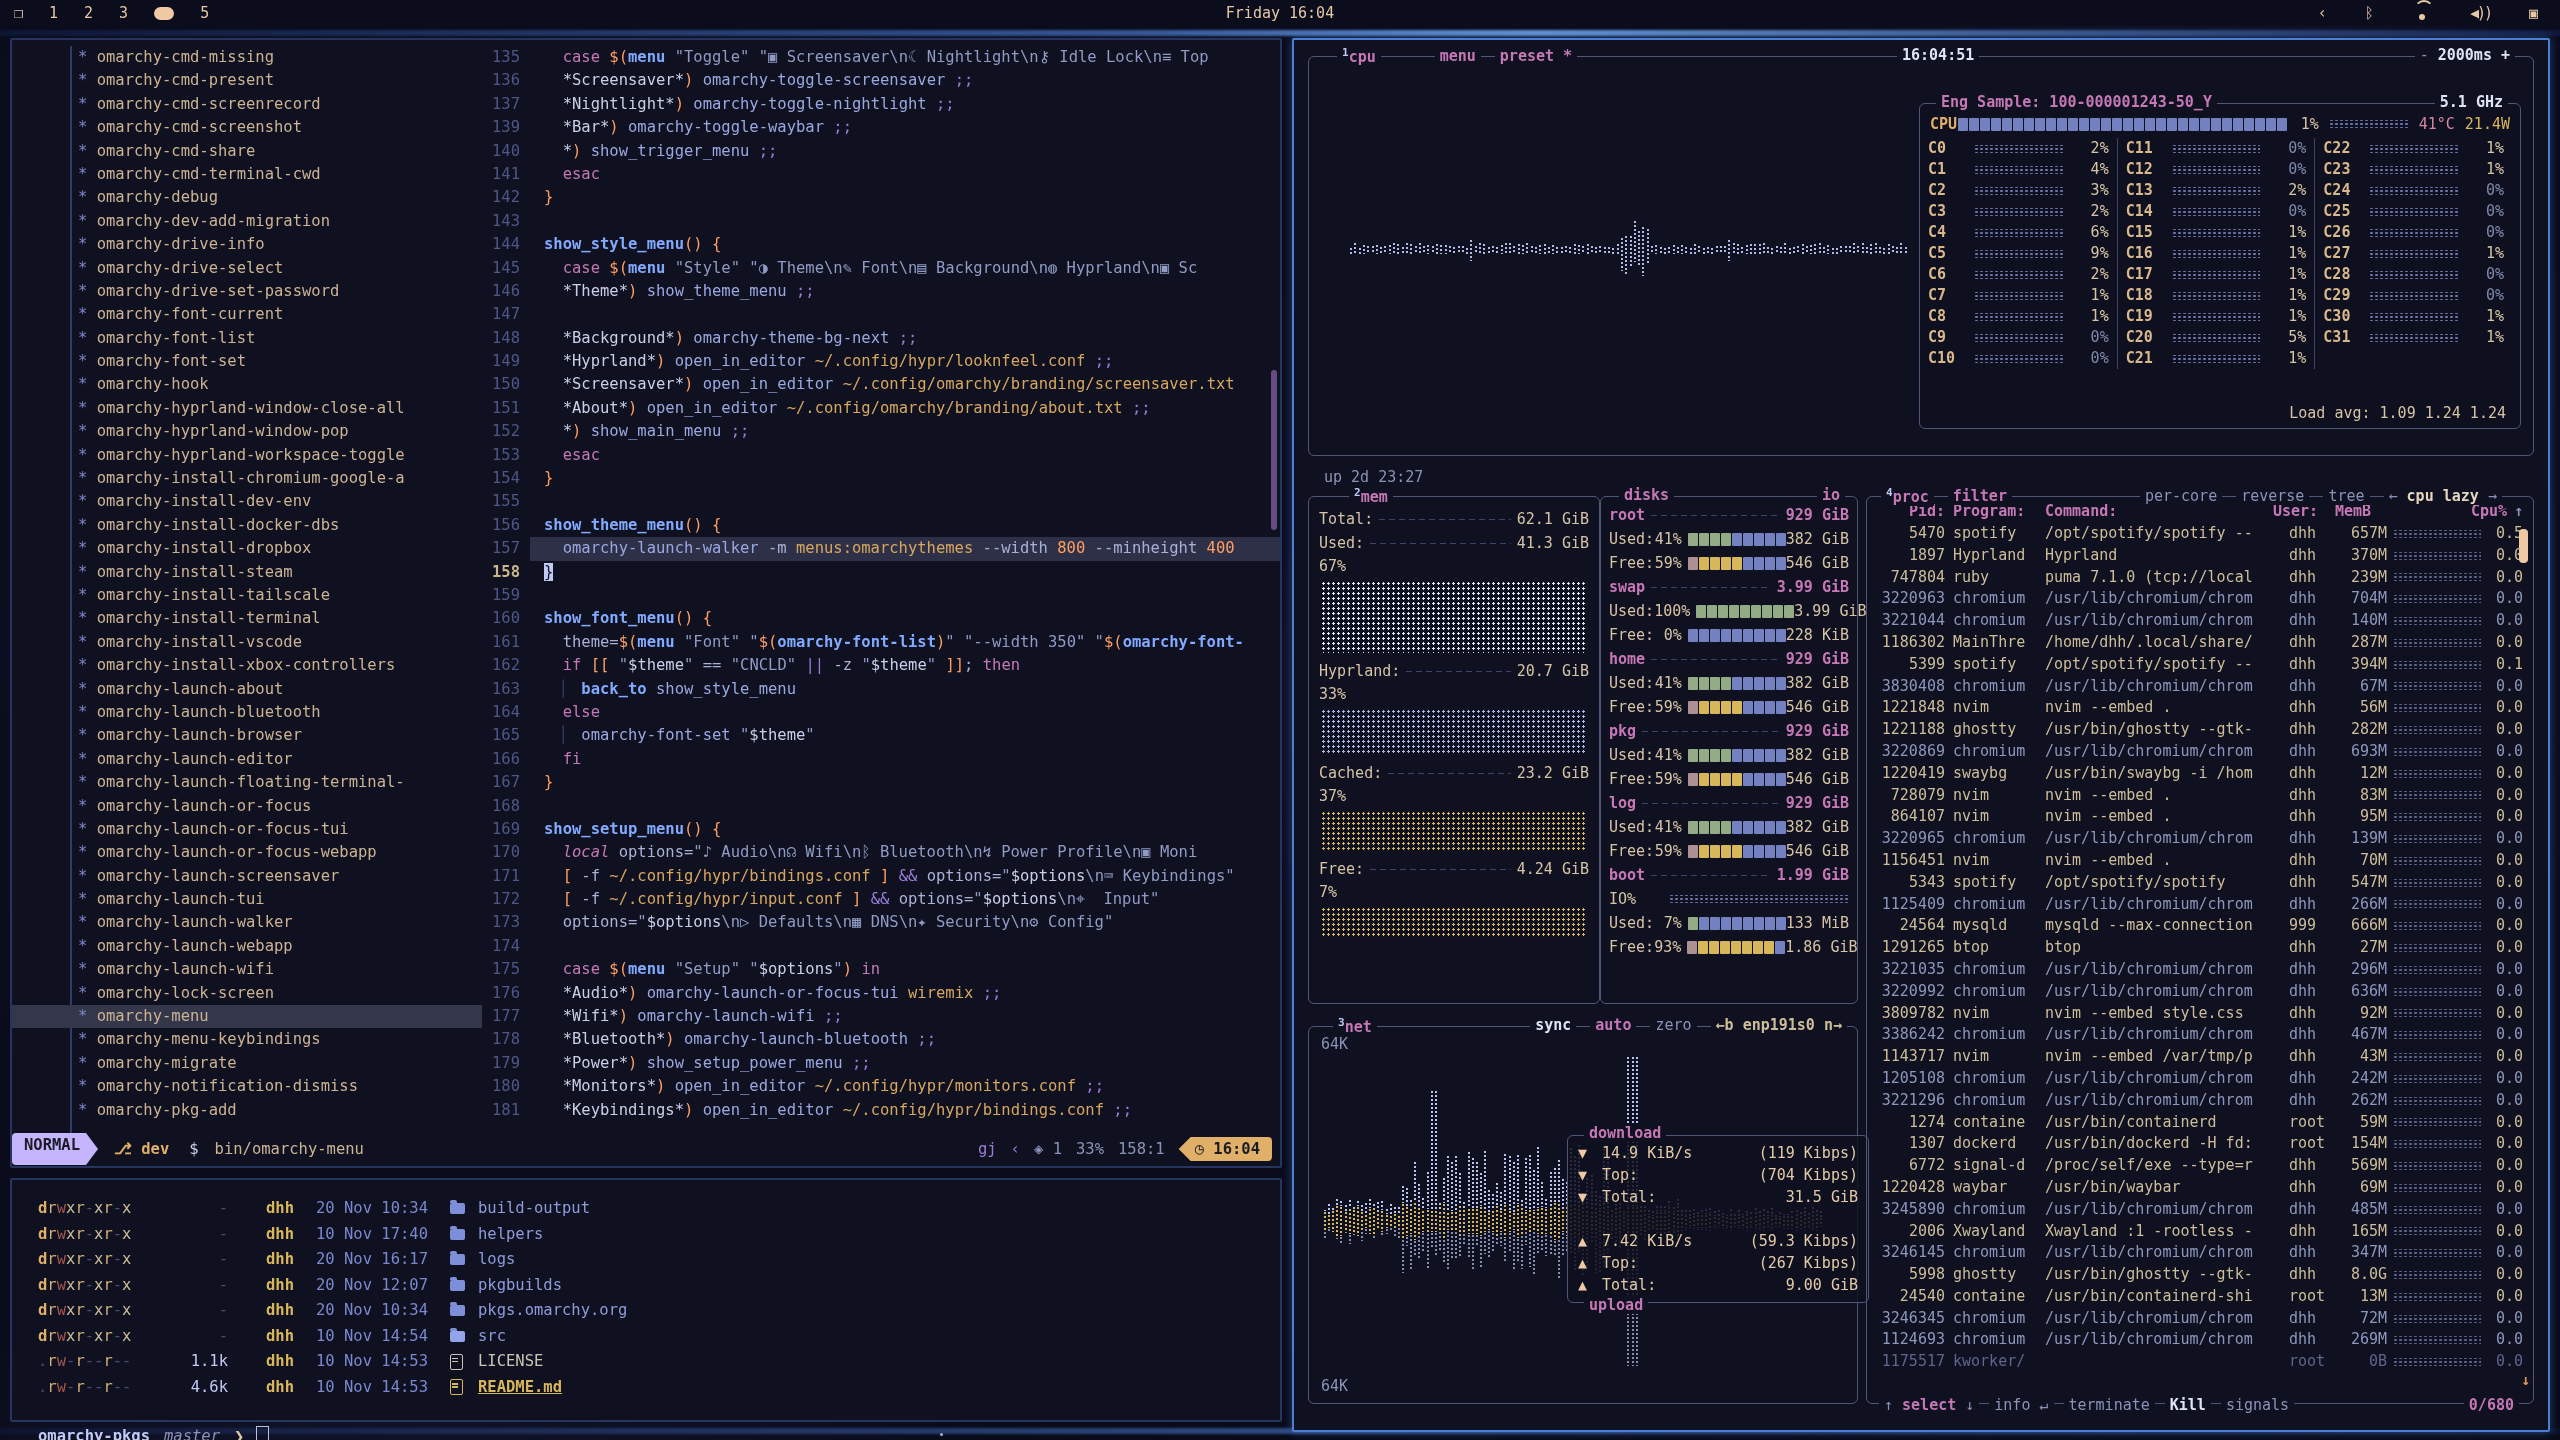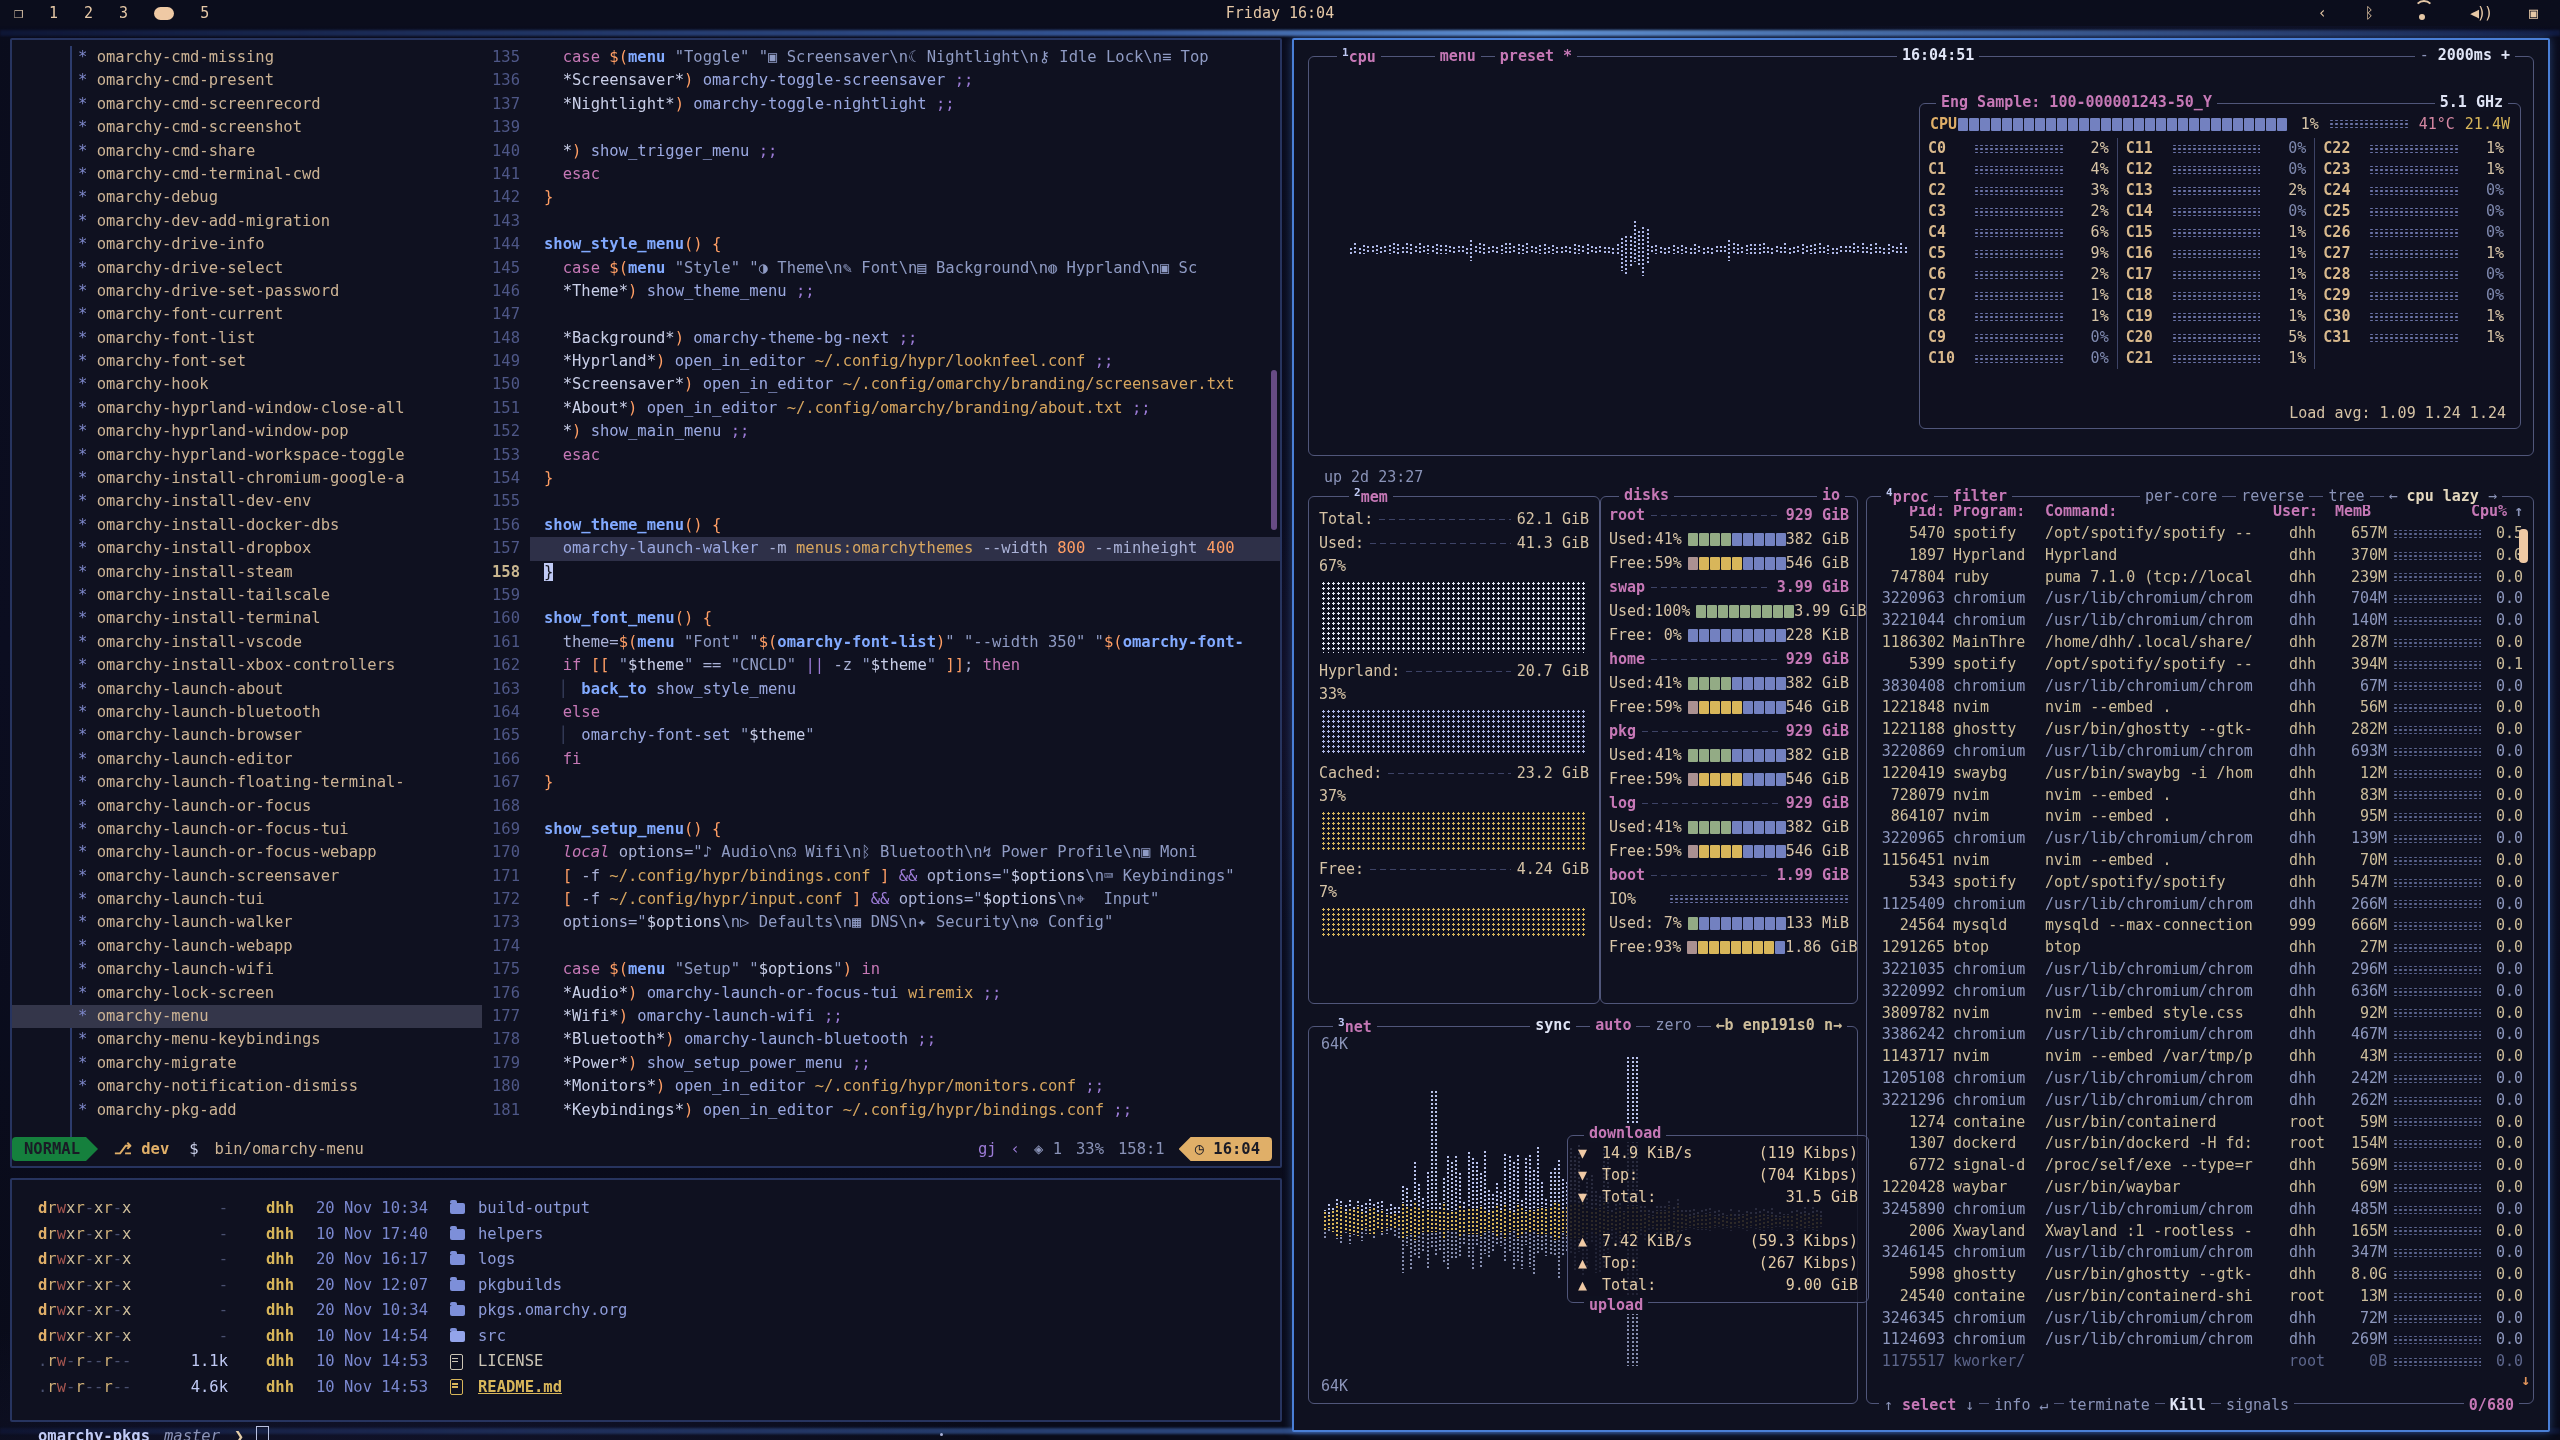--- a/index.html
+++ b/index.html
@@ -48,21 +48,21 @@
   .ed-code.hl{background:#2e3048;}
   .tk-k{color:#c678b6}.tk-f{color:#82aaff;font-weight:bold}.tk-b{color:#82aaff;font-weight:bold}
   .tk-c{color:#9aa8e0}.tk-s{color:#8f9bc4}.tk-p{color:#d7a65f}.tk-o{color:#ff9e64}
   .tk-u{color:#9d7cd8}.tk-w{color:#c9cfe8}.tk-v{color:#c9cfe8}.tk-n{color:#ff9e64}
   .tk-t{color:#a9b1d6}.tk-i{color:#c678b6;font-style:italic}.tk-gd{color:#3b4261}
   .tk-cur{background:#c0caf5;color:#15161e;}
   .ed-scroll{position:absolute;right:3px;top:330px;width:6px;height:160px;background:#7d5a9e;border-radius:3px;opacity:.8;}
   
   .statusline{position:absolute;left:0;bottom:4px;width:100%;height:26px;display:flex;align-items:center;
     font-size:15.5px;color:#a9b1d6;}
-  .sl-mode{background:#15803d;color:#1a1b26;font-weight:bold;padding:0 18px 0 12px;height:24px;line-height:24px;
+  .sl-mode{background:#c4b5fd;color:#1a1b26;font-weight:bold;padding:0 18px 8px 12px;height:24px;line-height:24px;
     clip-path:polygon(0 0,calc(100% - 12px) 0,100% 50%,calc(100% - 12px) 100%,0 100%);border-radius:4px 0 0 4px;}
   .sl-item{margin-left:16px;}
   .sl-branch{color:#e0af68;font-weight:bold;}
   .sl-dollar{color:#c9cfe8;margin-left:20px;}
   .sl-file{color:#ccb394;margin-left:16px;}
   .sl-right{margin-left:auto;display:flex;align-items:center;gap:14px;padding-right:8px;}
   .sl-keys{color:#9d7cd8;}
   .sl-sep{color:#9d7cd8;}
   .sl-dim{color:#8a93b8;}
   .sl-time{background:#e0af68;color:#1a1b26;font-weight:bold;height:24px;line-height:24px;padding:0 12px 0 16px;
@@ -187,21 +187,21 @@
     <span class="ticon">▣</span>
   </div>
 </div>
 
 <div id="editor" class="win">
   <div class="ed-guide"></div>
   <div class="ed-rows" id="ed-rows">
       <div class="ed-row"><div class="ed-list"><span class="star">* </span><span>omarchy-cmd-missing</span></div><div class="ed-num">135</div><div class="ed-code"><span class="tk-t">  </span><span class="tk-k">case</span><span class="tk-t"> </span><span class="tk-o">$(</span><span class="tk-f">menu</span><span class="tk-t"> </span><span class="tk-s">"Toggle" "▣ Screensaver\n☾ Nightlight\n⚷ Idle Lock\n≡ Top</span></div></div>
       <div class="ed-row"><div class="ed-list"><span class="star">* </span><span>omarchy-cmd-present</span></div><div class="ed-num">136</div><div class="ed-code"><span class="tk-t">  </span><span class="tk-w">*Screensaver*</span><span class="tk-o">)</span><span class="tk-t"> </span><span class="tk-c">omarchy-toggle-screensaver</span><span class="tk-t"> </span><span class="tk-u">;;</span></div></div>
       <div class="ed-row"><div class="ed-list"><span class="star">* </span><span>omarchy-cmd-screenrecord</span></div><div class="ed-num">137</div><div class="ed-code"><span class="tk-t">  </span><span class="tk-w">*Nightlight*</span><span class="tk-o">)</span><span class="tk-t"> </span><span class="tk-c">omarchy-toggle-nightlight</span><span class="tk-t"> </span><span class="tk-u">;;</span></div></div>
-      <div class="ed-row"><div class="ed-list"><span class="star">* </span><span>omarchy-cmd-screenshot</span></div><div class="ed-num">139</div></div>
+      <div class="ed-row"><div class="ed-list"><span class="star">* </span><span>omarchy-cmd-screenshot</span></div><div class="ed-num">139</div><div class="ed-code"><span class="tk-t">  </span><span class="tk-w">*Bar*</span><span class="tk-o">)</span><span class="tk-t"> </span><span class="tk-c">omarchy-toggle-waybar</span><span class="tk-t"> </span><span class="tk-u">;;</span></div></div>
       <div class="ed-row"><div class="ed-list"><span class="star">* </span><span>omarchy-cmd-share</span></div><div class="ed-num">140</div><div class="ed-code"><span class="tk-t">  </span><span class="tk-w">*</span><span class="tk-o">)</span><span class="tk-t"> </span><span class="tk-c">show_trigger_menu</span><span class="tk-t"> </span><span class="tk-u">;;</span></div></div>
       <div class="ed-row"><div class="ed-list"><span class="star">* </span><span>omarchy-cmd-terminal-cwd</span></div><div class="ed-num">141</div><div class="ed-code"><span class="tk-t">  </span><span class="tk-k">esac</span></div></div>
       <div class="ed-row"><div class="ed-list"><span class="star">* </span><span>omarchy-debug</span></div><div class="ed-num">142</div><div class="ed-code"><span class="tk-o">}</span></div></div>
       <div class="ed-row"><div class="ed-list"><span class="star">* </span><span>omarchy-dev-add-migration</span></div><div class="ed-num">143</div><div class="ed-code"></div></div>
       <div class="ed-row"><div class="ed-list"><span class="star">* </span><span>omarchy-drive-info</span></div><div class="ed-num">144</div><div class="ed-code"><span class="tk-f">show_style_menu</span><span class="tk-o">()</span><span class="tk-t"> </span><span class="tk-o">{</span></div></div>
       <div class="ed-row"><div class="ed-list"><span class="star">* </span><span>omarchy-drive-select</span></div><div class="ed-num">145</div><div class="ed-code"><span class="tk-t">  </span><span class="tk-k">case</span><span class="tk-t"> </span><span class="tk-o">$(</span><span class="tk-f">menu</span><span class="tk-t"> </span><span class="tk-s">"Style" "◑ Theme\n✎ Font\n▤ Background\n◍ Hyprland\n▣ Sc</span></div></div>
       <div class="ed-row"><div class="ed-list"><span class="star">* </span><span>omarchy-drive-set-password</span></div><div class="ed-num">146</div><div class="ed-code"><span class="tk-t">  </span><span class="tk-w">*Theme*</span><span class="tk-o">)</span><span class="tk-t"> </span><span class="tk-c">show_theme_menu</span><span class="tk-t"> </span><span class="tk-u">;;</span></div></div>
       <div class="ed-row"><div class="ed-list"><span class="star">* </span><span>omarchy-font-current</span></div><div class="ed-num">147</div></div>
       <div class="ed-row"><div class="ed-list"><span class="star">* </span><span>omarchy-font-list</span></div><div class="ed-num">148</div><div class="ed-code"><span class="tk-t">  </span><span class="tk-w">*Background*</span><span class="tk-o">)</span><span class="tk-t"> </span><span class="tk-c">omarchy-theme-bg-next</span><span class="tk-t"> </span><span class="tk-u">;;</span></div></div>
       <div class="ed-row"><div class="ed-list"><span class="star">* </span><span>omarchy-font-set</span></div><div class="ed-num">149</div><div class="ed-code"><span class="tk-t">  </span><span class="tk-w">*Hyprland*</span><span class="tk-o">)</span><span class="tk-t"> </span><span class="tk-c">open_in_editor</span><span class="tk-t"> </span><span class="tk-p">~/.config/hypr/looknfeel.conf</span><span class="tk-t"> </span><span class="tk-u">;;</span></div></div>

